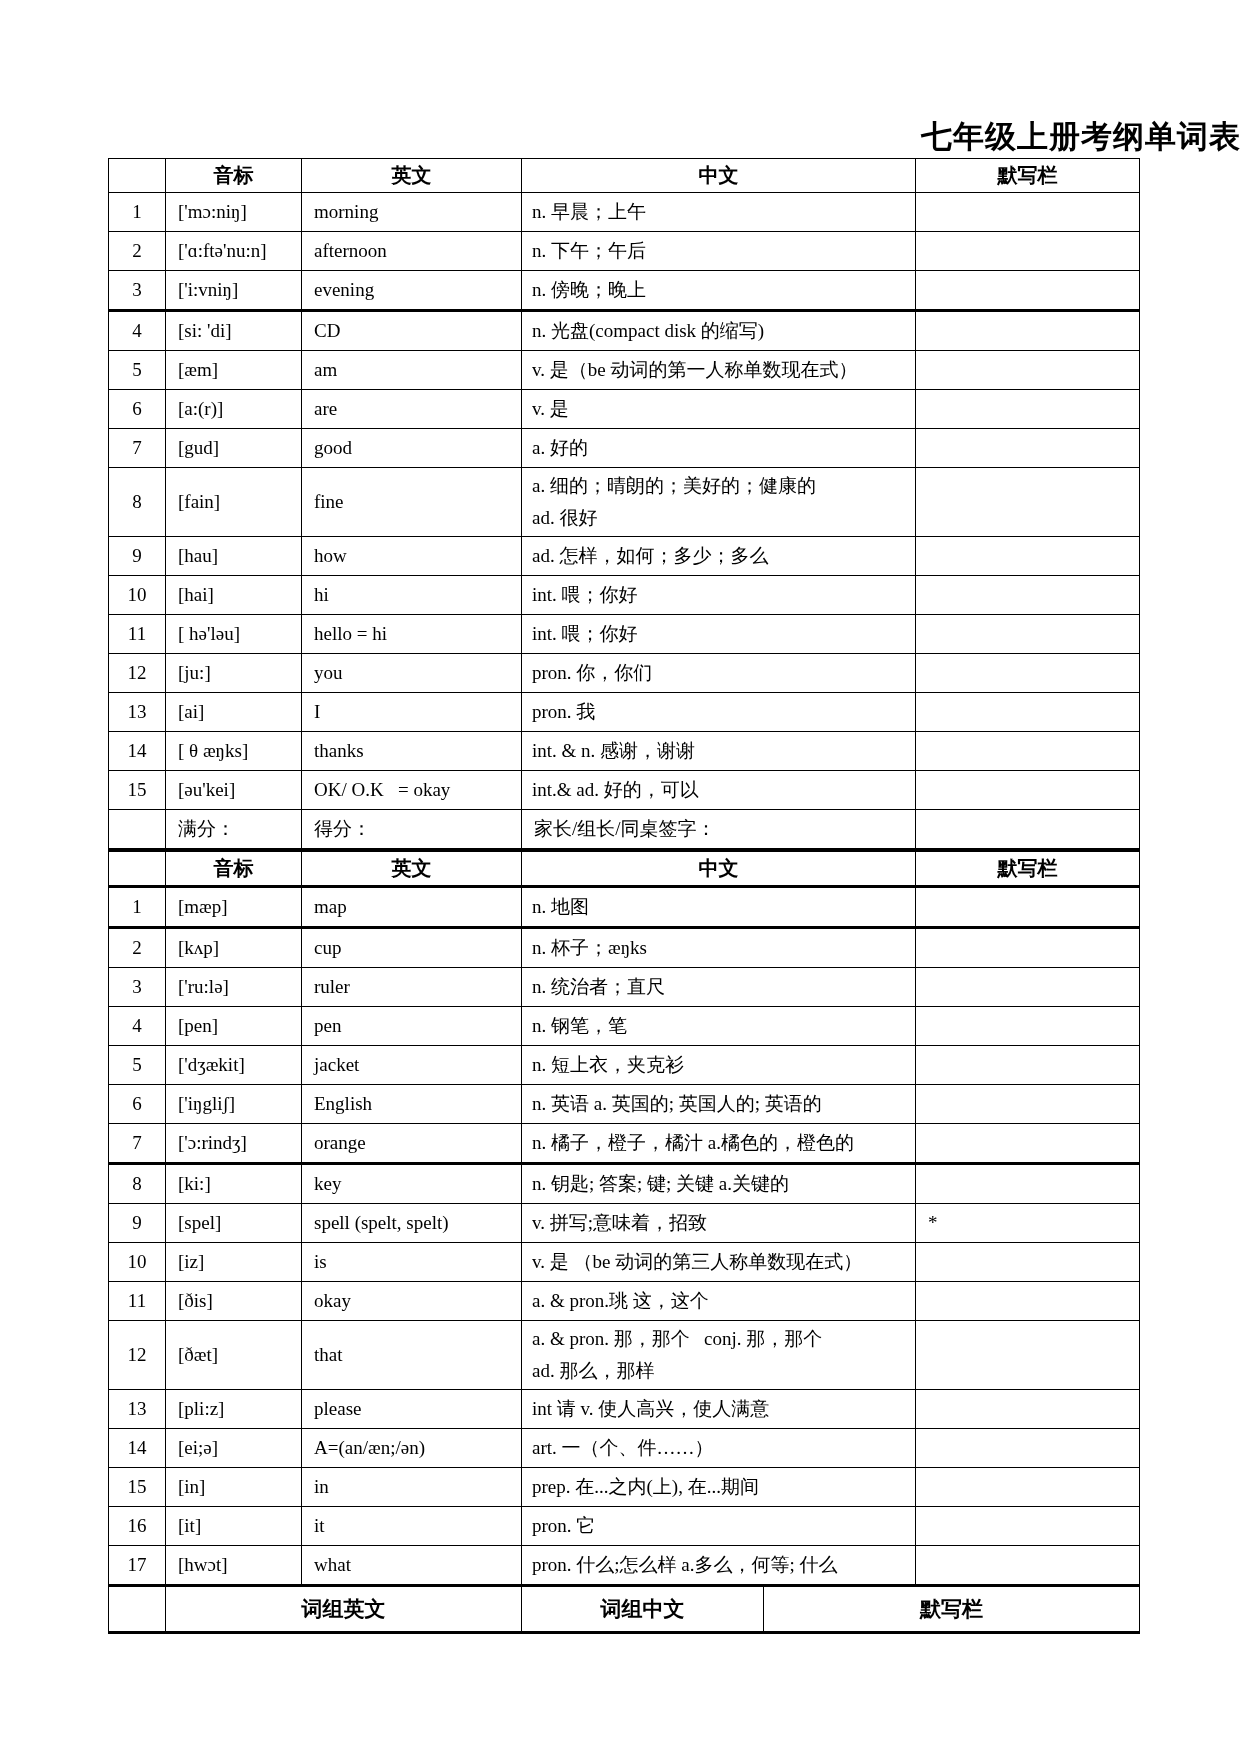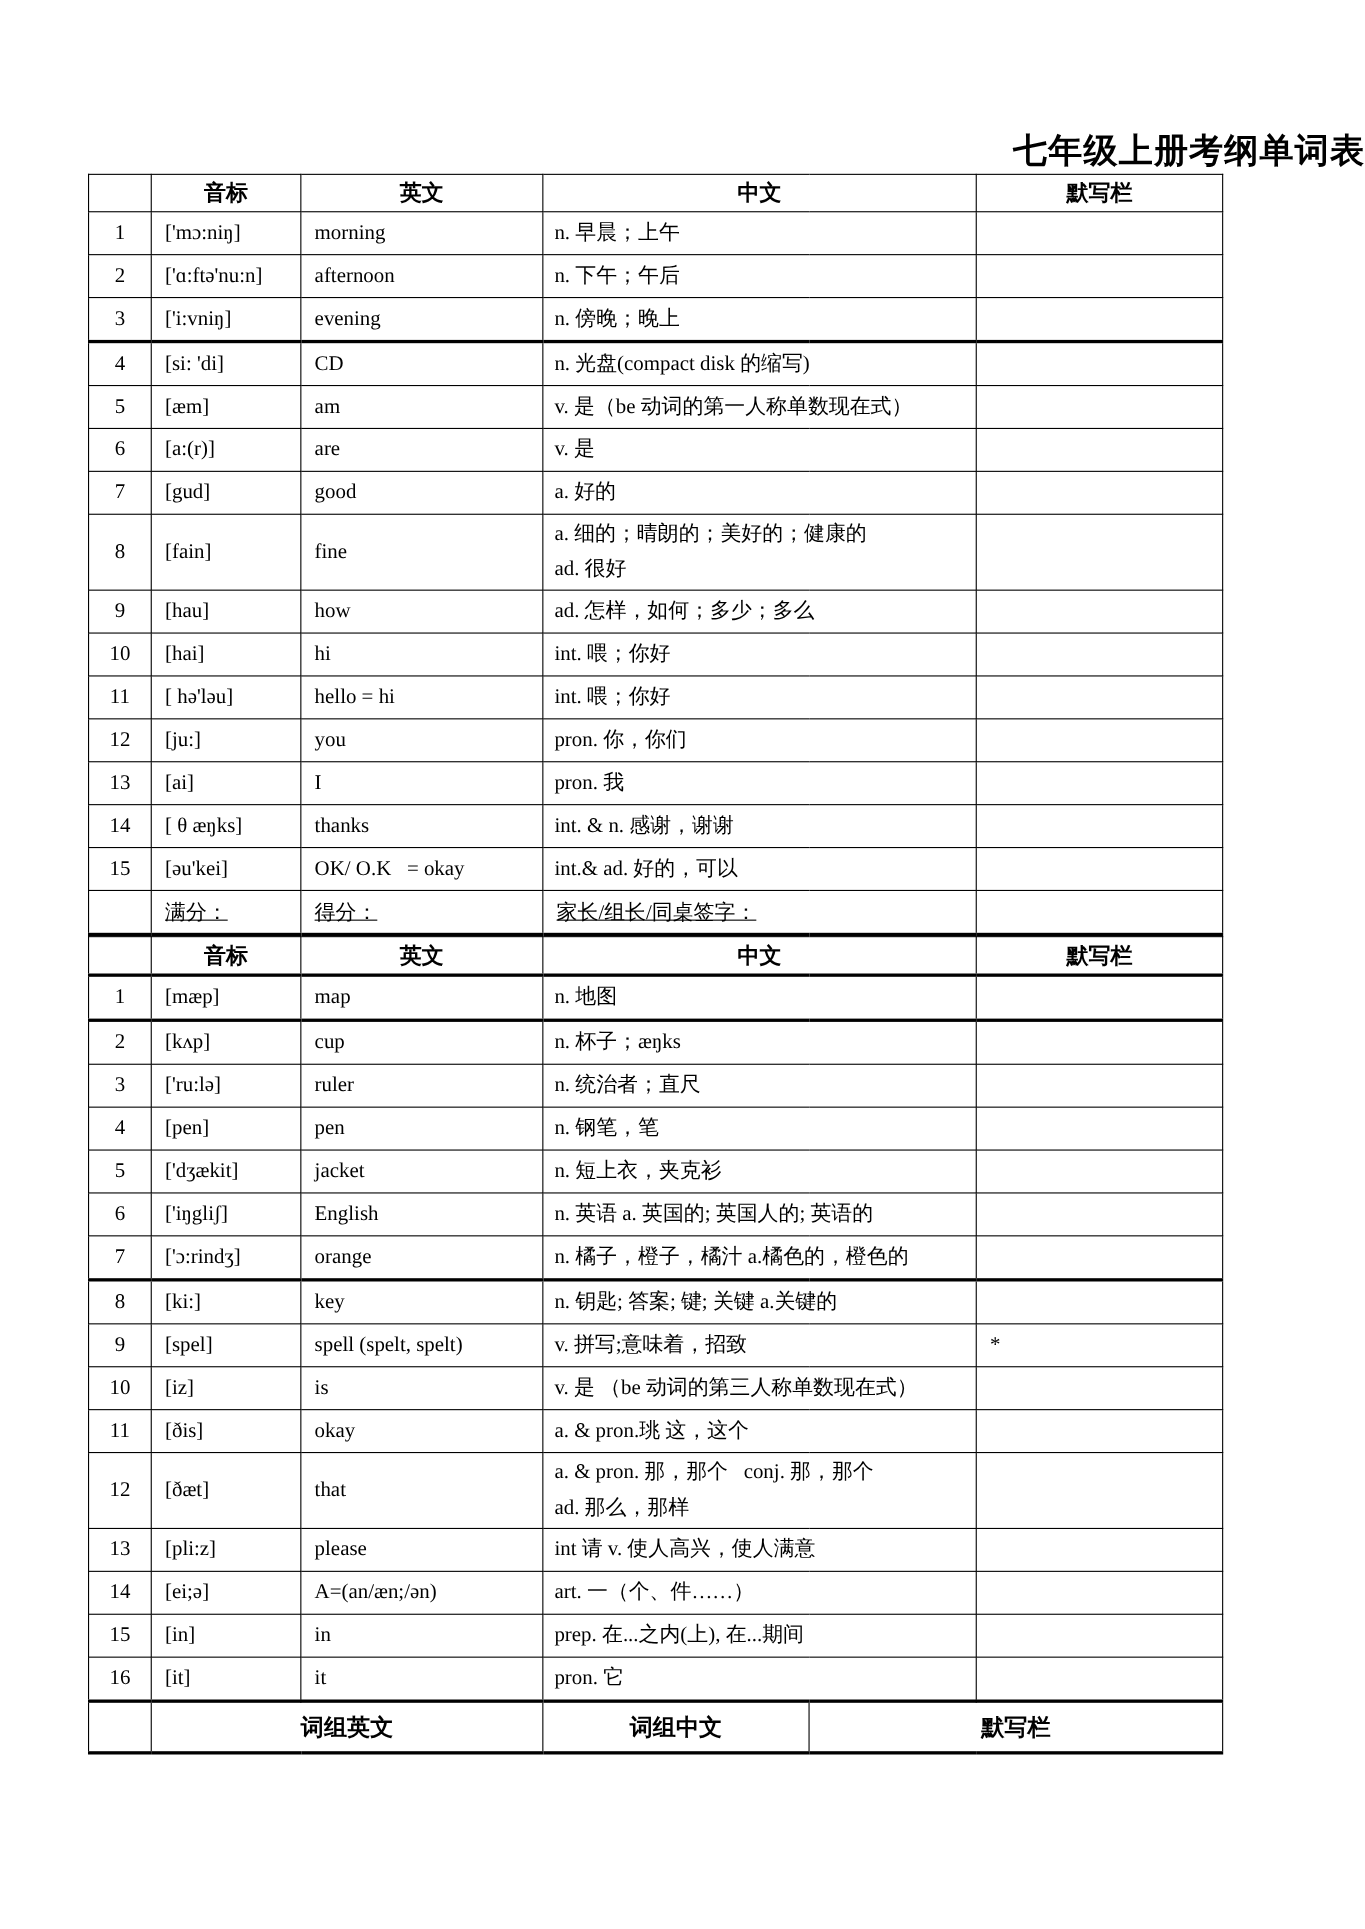--- a/index.html
+++ b/index.html
@@ -27,21 +27,21 @@
     margin: 16px 0 10px 0;
     text-align: center;
     font-size: 23px;
     font-weight: bold;
     white-space: pre;
   }
   .table-title.second {
     margin-top: 44px;
   }
   .tbl-wrap {
-    margin-left: 80px;
+    margin-left: 108px;
     width: 1031px;
   }
   table.vocab {
     border-collapse: collapse;
     table-layout: fixed;
     width: 1031px;
   }
   table.vocab col.c1 { width: 57px; }
   table.vocab col.c2 { width: 136px; }
   table.vocab col.c3 { width: 220px; }
@@ -71,21 +71,20 @@
   td.c-pho { padding-left: 12px !important; }
   td.c-eng { padding-left: 12px !important; }
   td.c-chn { padding-left: 10px !important; line-height: 32px !important; }
   td.c-dic { padding-left: 12px !important; }
   tr.thick-b td { border-bottom-width: 3px; }
   tfoot.score-foot td {
     height: 36px;
     padding-left: 12px;
     border-bottom-width: 3px;
     white-space: pre;
-    text-decoration: underline;
   }
   tfoot.phrase-foot td {
     height: 42px;
     text-align: center;
     font-weight: bold;
     font-size: 21px;
     border-top-width: 3px;
     border-bottom-width: 3px;
     white-space: pre;
   }
@@ -363,20 +362,27 @@
             <td class="c-chn" colspan="2">prep. 在...之内(上), 在...期间</td>
             <td class="c-dic"></td>
           </tr>
           <tr>
             <td class="c-idx">16</td>
             <td class="c-pho">[it]</td>
             <td class="c-eng">it</td>
             <td class="c-chn" colspan="2">pron. 它</td>
             <td class="c-dic"></td>
           </tr>
+          <tr class="thick-b">
+            <td class="c-idx">17</td>
+            <td class="c-pho">[hwɔt]</td>
+            <td class="c-eng">what</td>
+            <td class="c-chn" colspan="2">pron. 什么;怎么样 a.多么，何等; 什么</td>
+            <td class="c-dic"></td>
+          </tr>
         </tbody>
       <tfoot class="phrase-foot">
         <tr>
           <td></td>
           <td colspan="2">词组英文</td>
           <td>词组中文</td>
           <td colspan="2">默写栏</td>
         </tr>
       </tfoot>
     </table>

